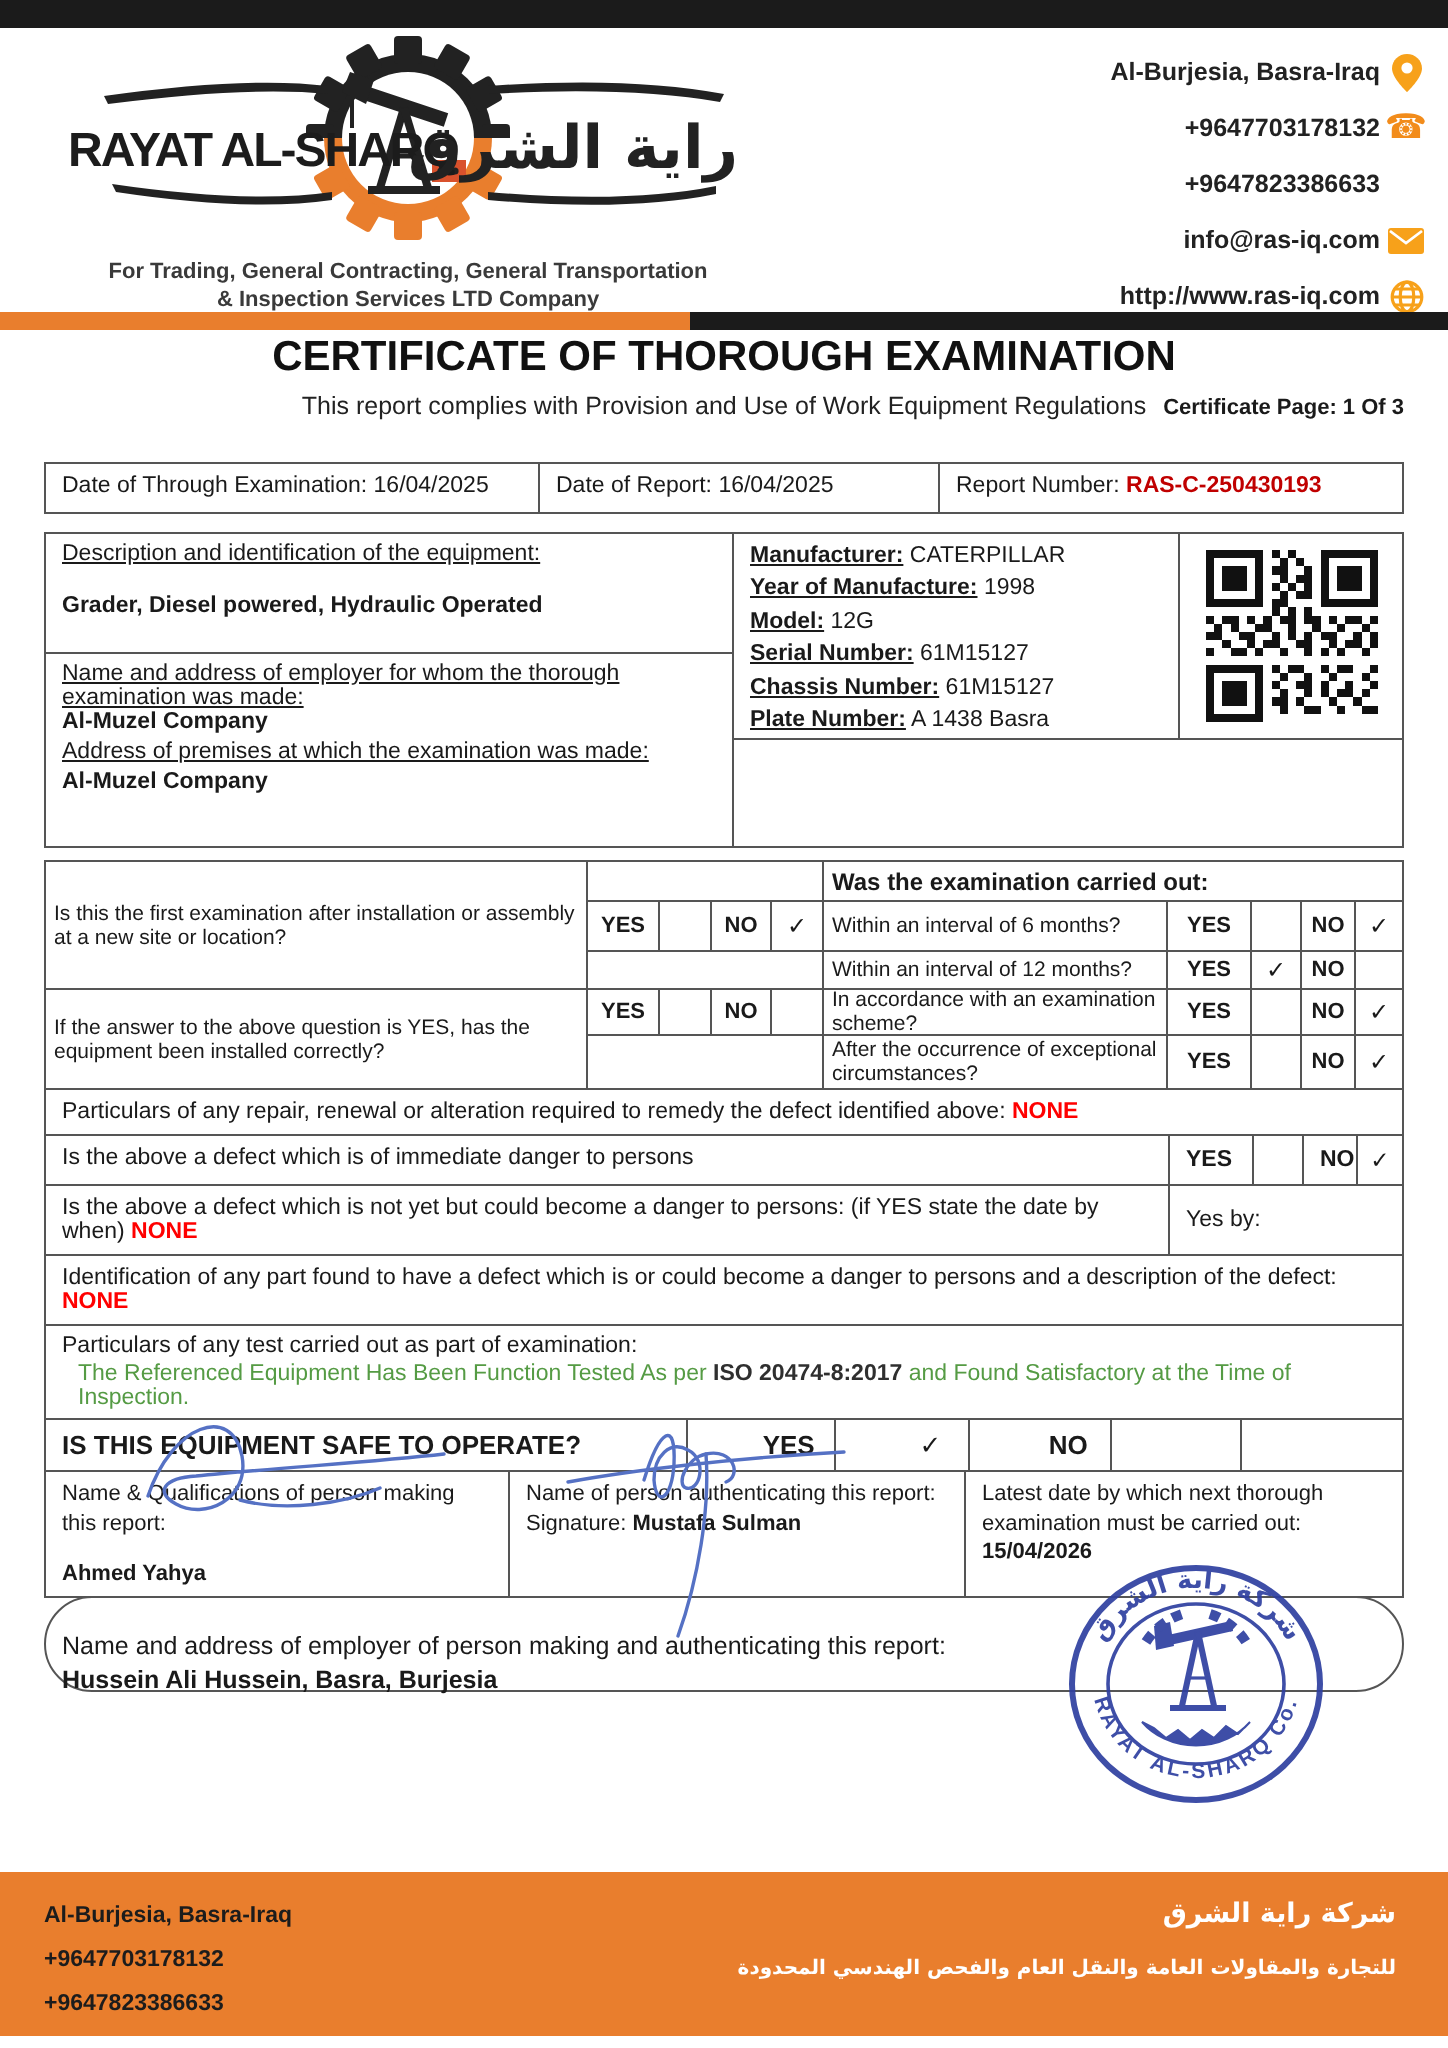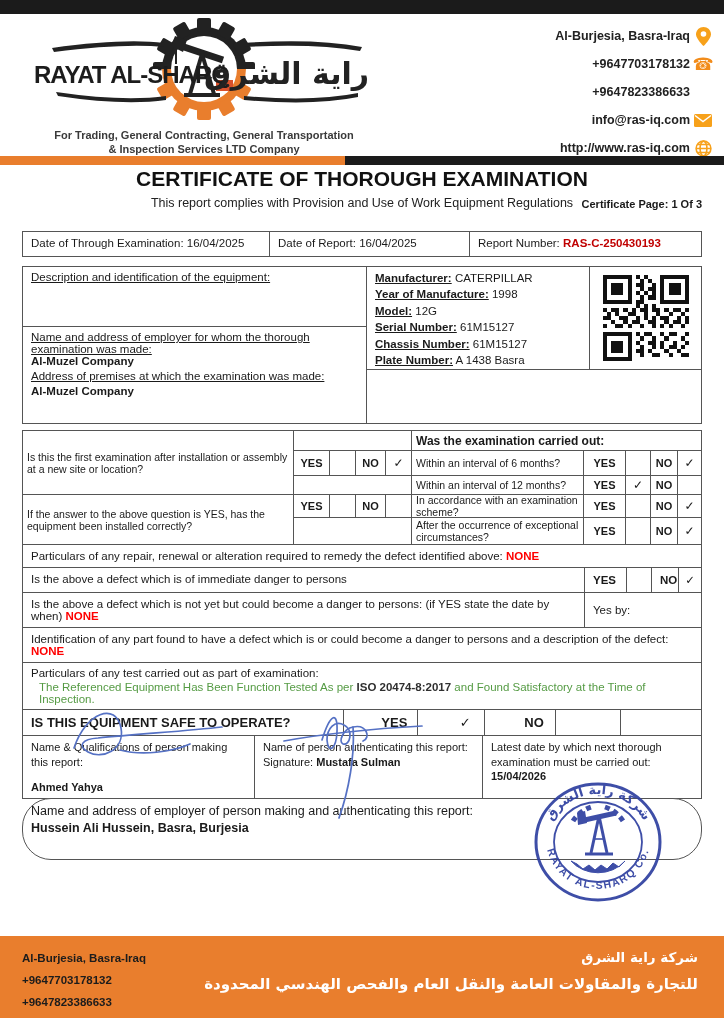--- a/index.html
+++ b/index.html
@@ -68,32 +68,32 @@
   .iso { color:#2f2f2f; font-weight:bold; }
 
   .safe-row { font-size:13px;gap:28px; }
   .safe-q { font-weight:bold; }
 
   .sig-row { display:flex; height:64px; font-size:11px; }
   .sig-row > div { padding:4px 8px; line-height:14.5px; }
   .sig1 { width:232px; border-right:1px solid #555; position:relative; }
   .sig2 { width:228px; border-right:1px solid #555; position:relative; }
   .sig3 { width:218px; }
-  .emp-row { height:62px; padding:4px 8px; font-size:12.5px; line-height:17px;border-radius:29px; }
+  .emp-row { height:48px; padding:16px 8px; font-size:12.5px; line-height:17px;border-radius:29px; }
 
   
   .stamp { position:absolute; left:533px; top:781px; opacity:.92; }
   .sig-overlay { position:absolute; left:22px; top:700px; pointer-events:none; }
 
   
   .footer { position:absolute; top:936px; left:0; width:724px; height:82px; background:#E97E2D; }
   .f-left { position:absolute; left:22px; top:11px; font-size:11.5px; font-weight:bold; color:#1c1c1c; line-height:22px; }
   .f-right { position:absolute; right:26px; top:8px; text-align:right; color:#fff; font-weight:bold; line-height:27px; }
   .f-right .l1 { font-size:13.5px; }
-  .f-right .l2 { font-size:15px; }
+  .f-right .l2 { font-size:10px; }
 </style>
 </head>
 <body>
 
 <div class="topbar"></div>
 
 <div class="header">
   <div class="logo-wrap">
     <svg width="360" height="107" viewBox="0 0 360 107">
       <defs>
@@ -224,20 +224,21 @@
     <div style="width:231px">
       <span>Report Number:</span>
       <span style="font-weight:bold;color:#C00000">RAS-C-250430193</span>
     </div>
   </div>
 
   <div class="band equip">
     <div class="eq-left">
       <div class="eq-desc">
         <div class="ulab">Description and identification of the equipment:</div>
+        <div class="bval" style="margin-top:14px">Grader, Diesel powered, Hydraulic Operated</div>
       </div>
       <div class="eq-emp">
         <div class="ulab">Name and address of employer for whom the thorough examination was made:</div>
         <div class="bval">Al-Muzel Company</div>
         <div class="ulab" style="margin-top:3px">Address of premises at which the examination was made:</div>
         <div class="bval" style="margin-top:3px">Al-Muzel Company</div>
       </div>
     </div>
     <div class="eq-right">
       <div class="eq-details">

